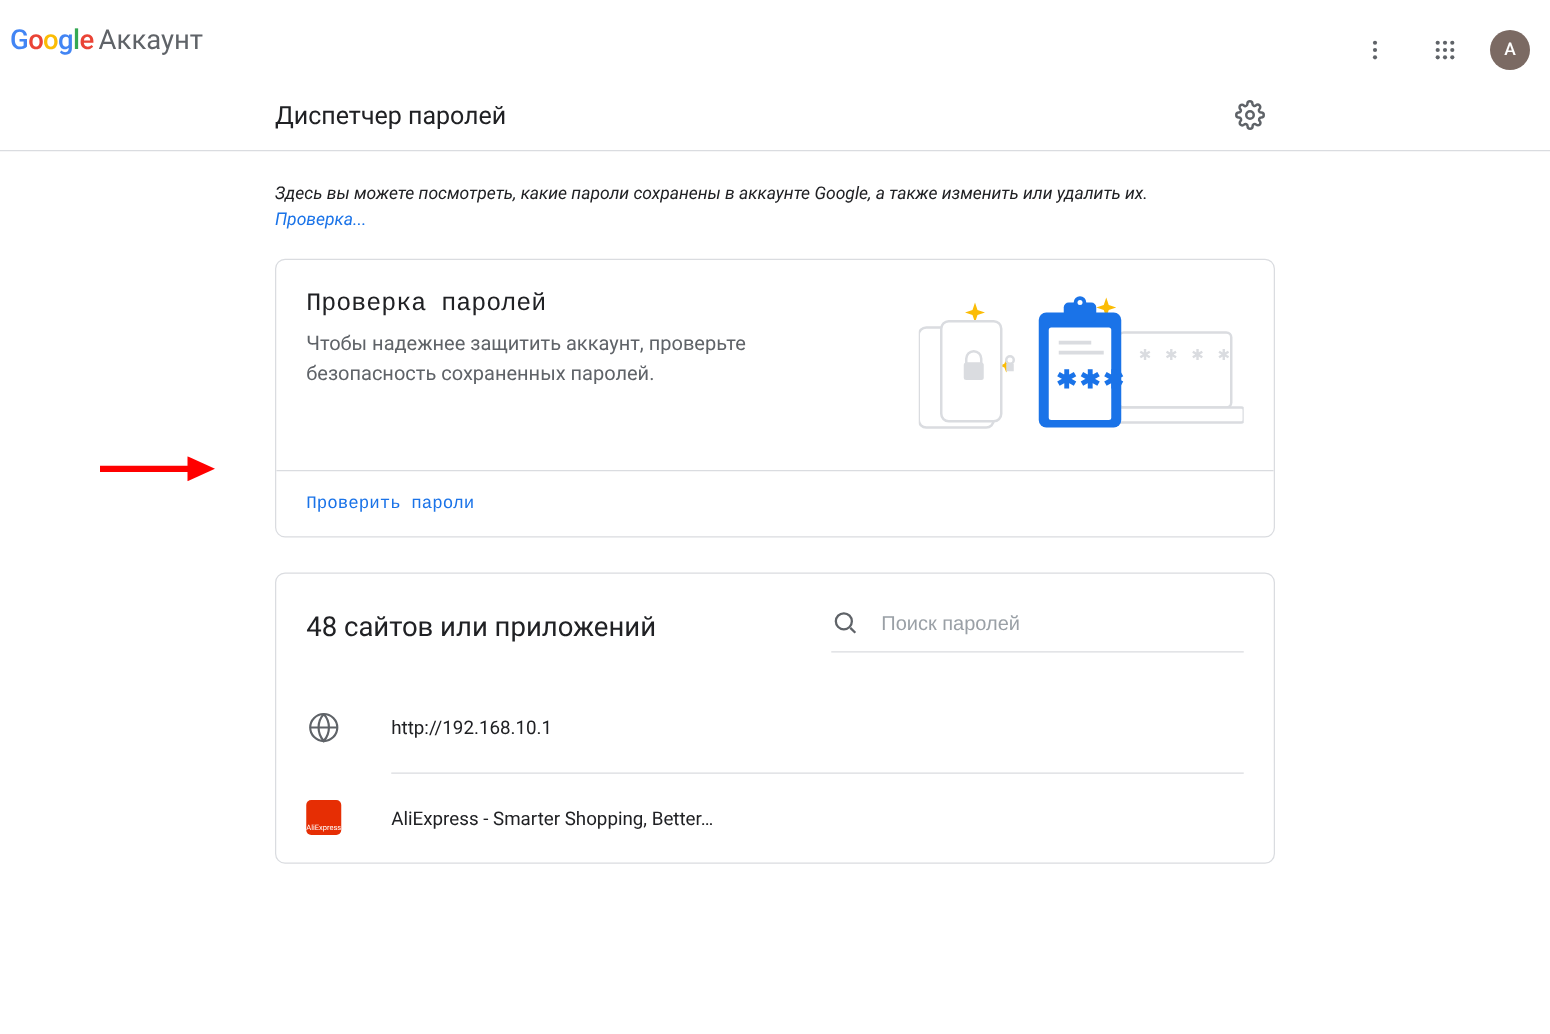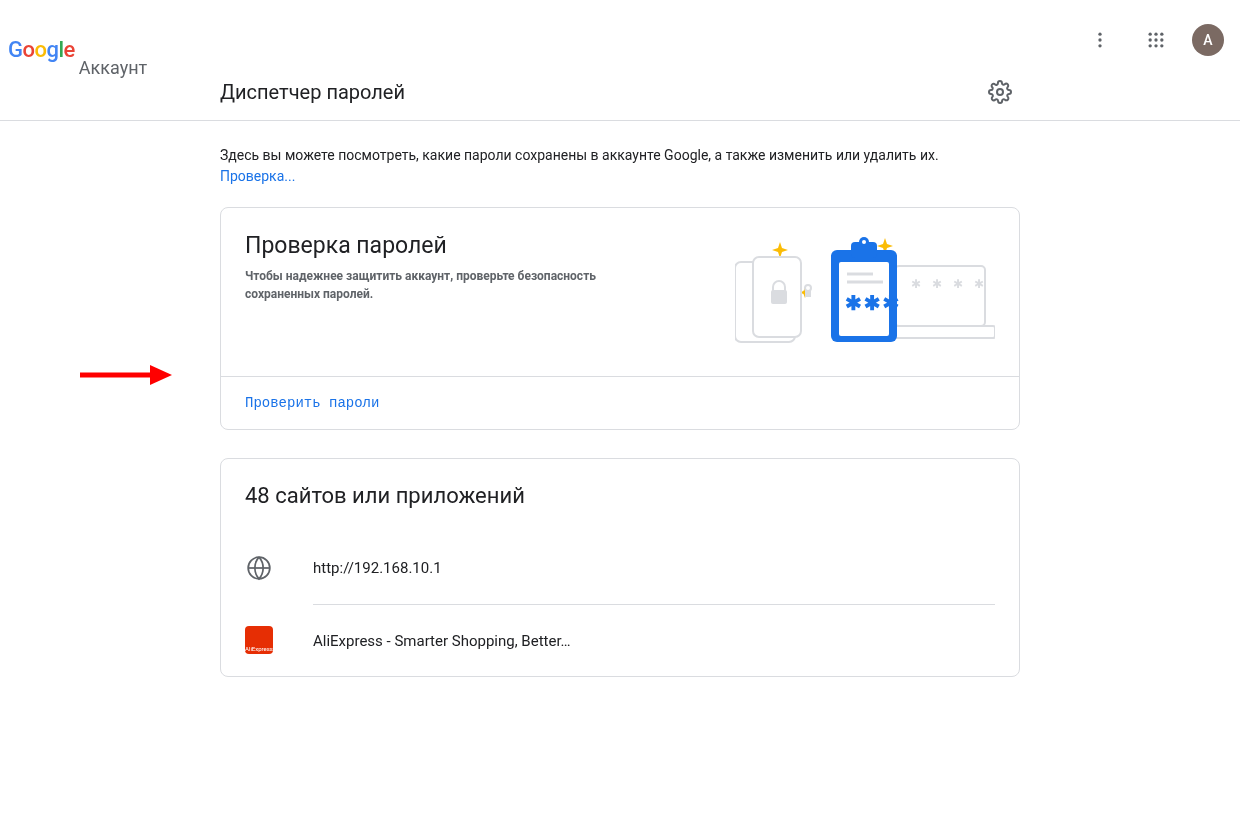--- a/index.html
+++ b/index.html
@@ -37,24 +37,23 @@
     font-weight: 500;
     letter-spacing: -0.5px;
   }
   .google-logo span:nth-child(1){color:var(--g-blue)}
   .google-logo span:nth-child(2){color:var(--g-red)}
   .google-logo span:nth-child(3){color:var(--g-yellow)}
   .google-logo span:nth-child(4){color:var(--g-blue)}
   .google-logo span:nth-child(5){color:var(--g-green)}
   .google-logo span:nth-child(6){color:var(--g-red)}
   .account-label {
-    font-size: 18px;
+    font-size: 22px;
     color: var(--text-secondary);
     font-weight: 400;
-    margin-top: 37px;
   }
   .topbar-right {
     display: flex;
     align-items: center;
     gap: 16px;
   }
   .icon-btn {
     width: 40px; height: 40px;
     display: flex; align-items:center; justify-content:center;
     border-radius: 50%;
@@ -87,50 +86,51 @@
   .content {
     max-width: 840px;
     margin: 0 auto;
     padding: 24px 20px;
     position: relative;
   }
   .intro {
     font-size: 14px;
     color: var(--text-primary);
     line-height: 1.5;
+    font-style: italic;
   }
   .link {
     color: var(--link-blue);
     text-decoration: none;
     cursor: pointer;
   }
   .card {
     border: 1px solid var(--border);
     border-radius: 8px;
     margin-top: 20px;
     overflow: hidden;
   }
   .card-body {
     padding: 24px;
     display: flex;
     justify-content: space-between;
     gap: 24px;
     align-items: flex-start;
   }
   .card-title {
-    font-size: 23px;
+    font-size: 20px;
     margin: 0 0 8px 0;
     font-weight:400;
+    font-family:Liberation Mono, monospace;
   }
   .card-subtitle {
-    font-size: 12px;
+    font-size: 16px;
     color: var(--text-secondary);
     max-width: 420px;
     line-height:1.5;
-    font-weight:bold;
   }
   .card-footer {
     border-top: 1px solid var(--border);
     padding: 18px 24px;
     font-family: Liberation Mono, monospace;
   }
   .card-action {
     color: var(--link-blue);
     font-size: 14px;
     font-weight: 500;
@@ -312,20 +312,29 @@
     <div class="card-footer">
       <span class="card-action">Проверить пароли</span>
     </div>
   </div>
 
   <div class="list-card">
     <div class="list-header">
       <div class="list-title">
         <span>48</span> <span>сайтов или приложений</span>
       </div>
+      <div class="search">
+        <span>
+          <svg width="22" height="22" viewBox="0 0 24 24" fill="none" stroke="#5f6368" stroke-width="2">
+              <circle cx="11" cy="11" r="7"></circle>
+              <line x1="21" y1="21" x2="16.65" y2="16.65"></line>
+            </svg>
+        </span>
+        <input type="text" placeholder="Поиск паролей" style="">
+      </div>
     </div>
 
     <div>
       <div class="site-row">
         <div class="site-icon globe-icon">
           <svg width="26" height="26" viewBox="0 0 24 24" fill="none" stroke="currentColor" stroke-width="1.6">
               <circle cx="12" cy="12" r="10"></circle>
               <line x1="2" y1="12" x2="22" y2="12"></line>
               <path d="M12 2a15 15 0 0 1 0 20a15 15 0 0 1 0-20"></path>
             </svg>

